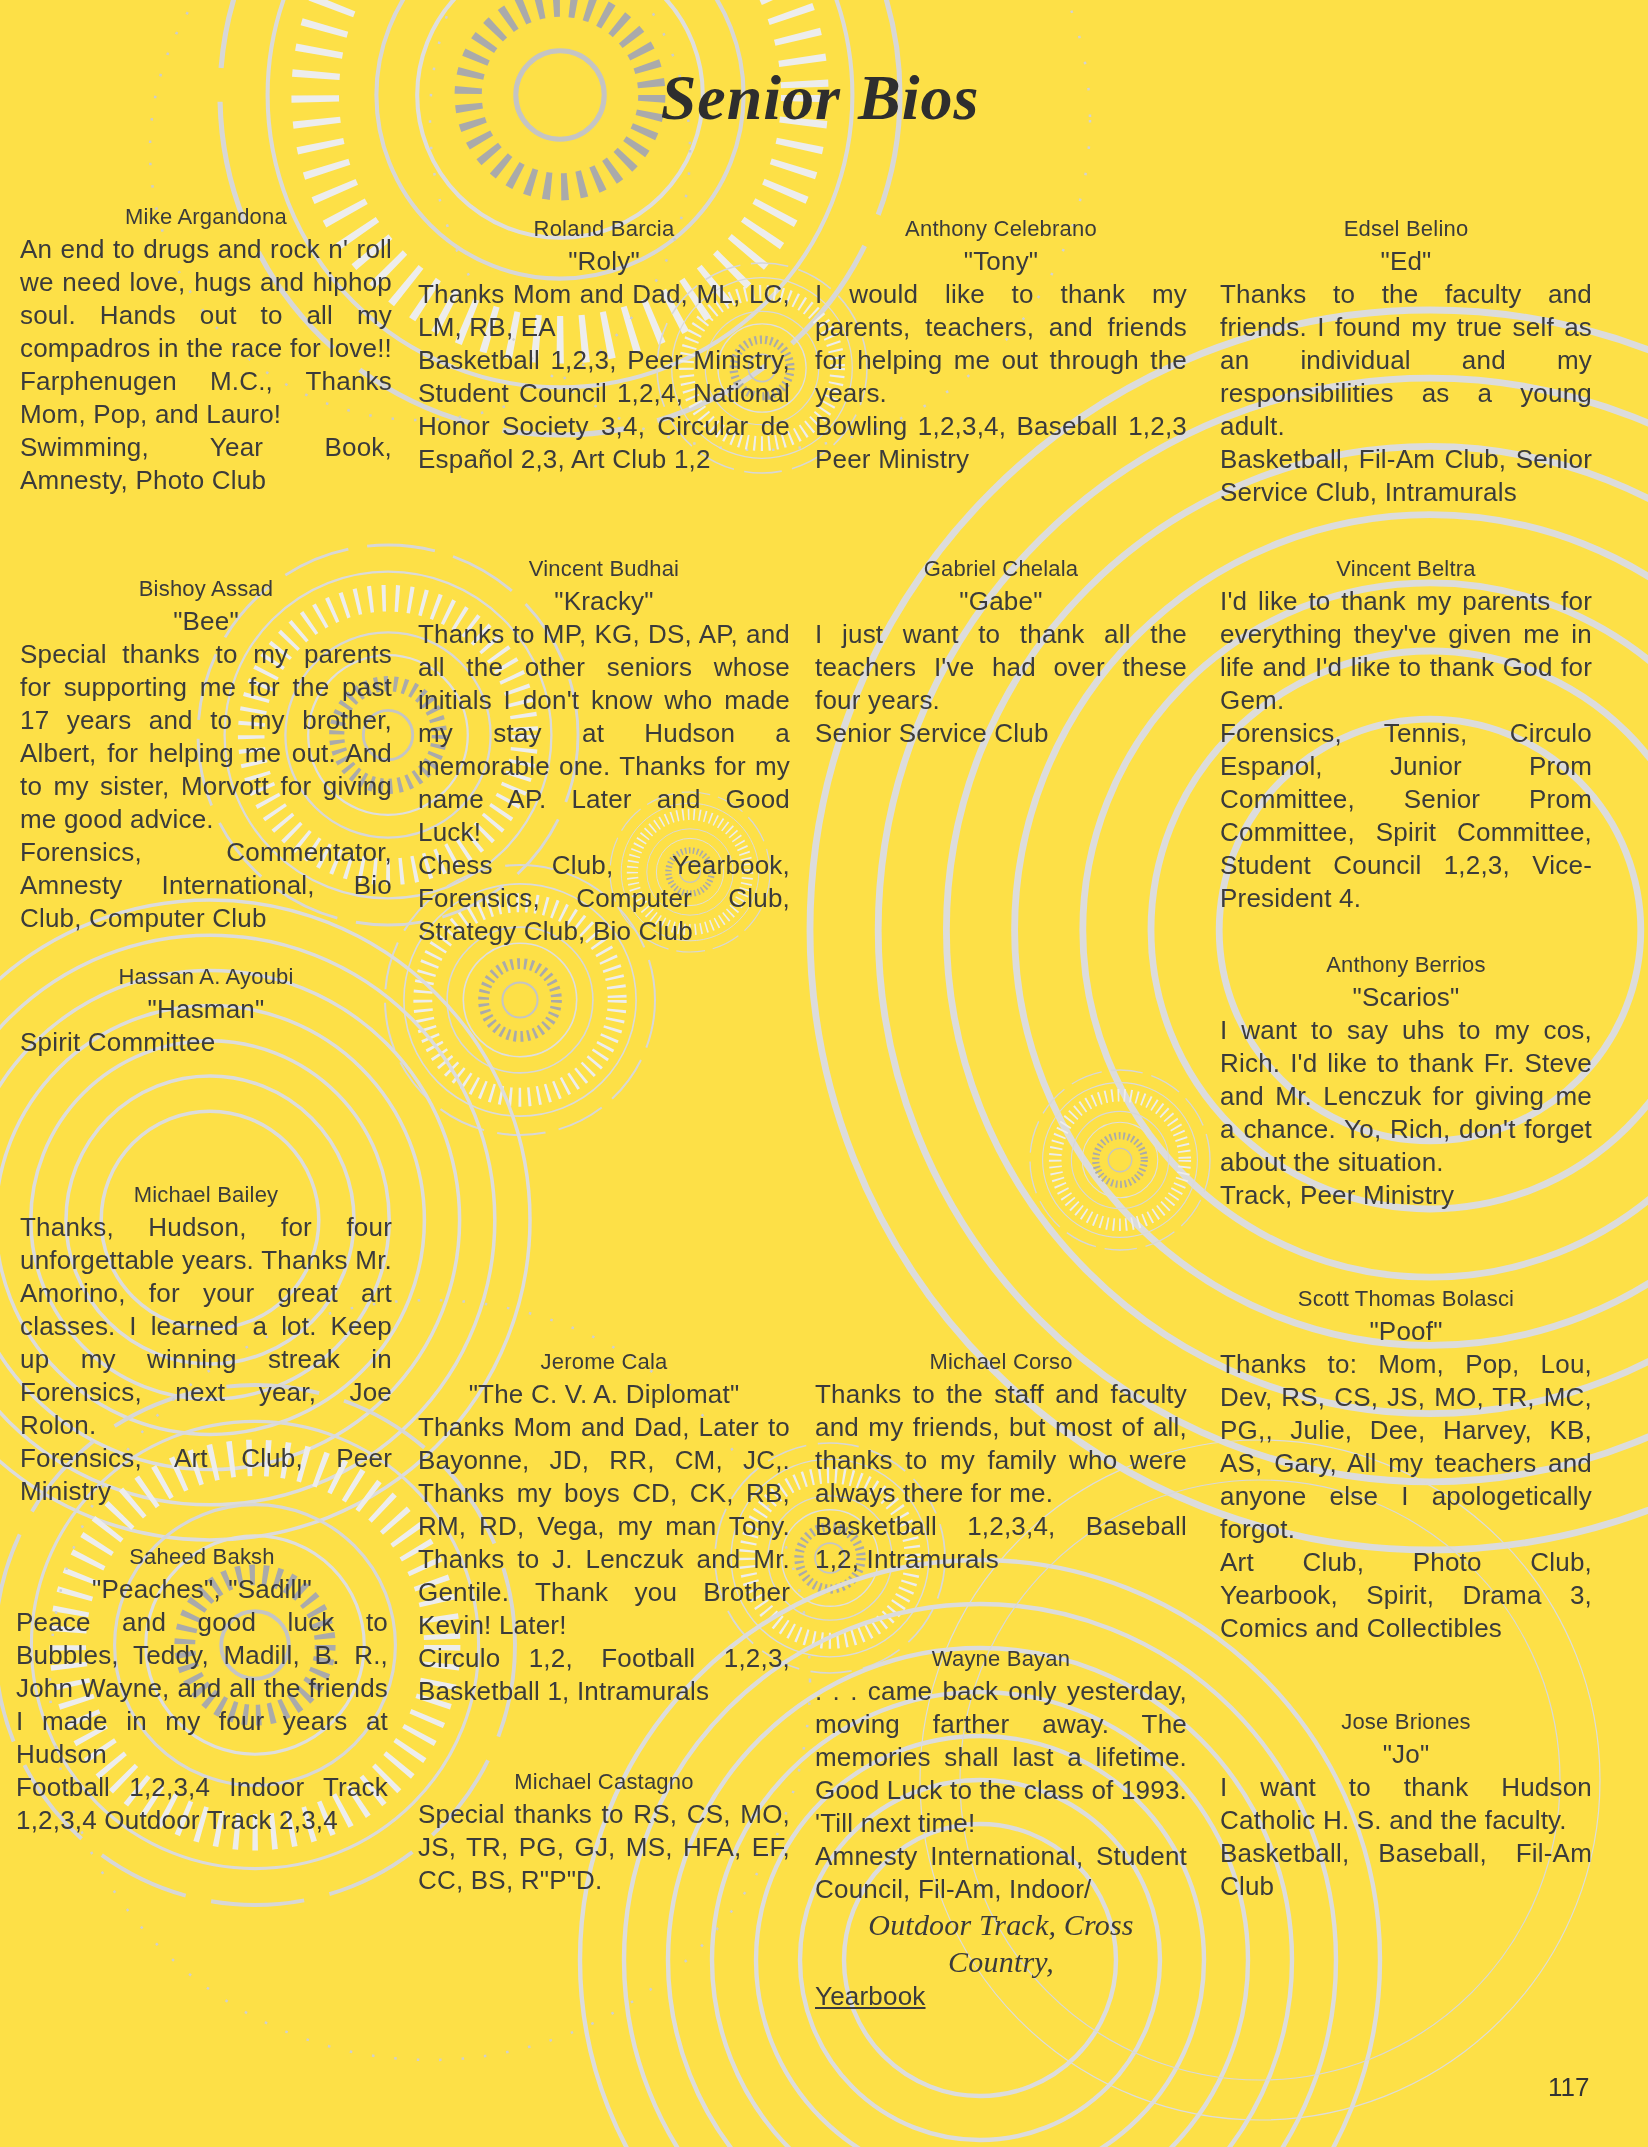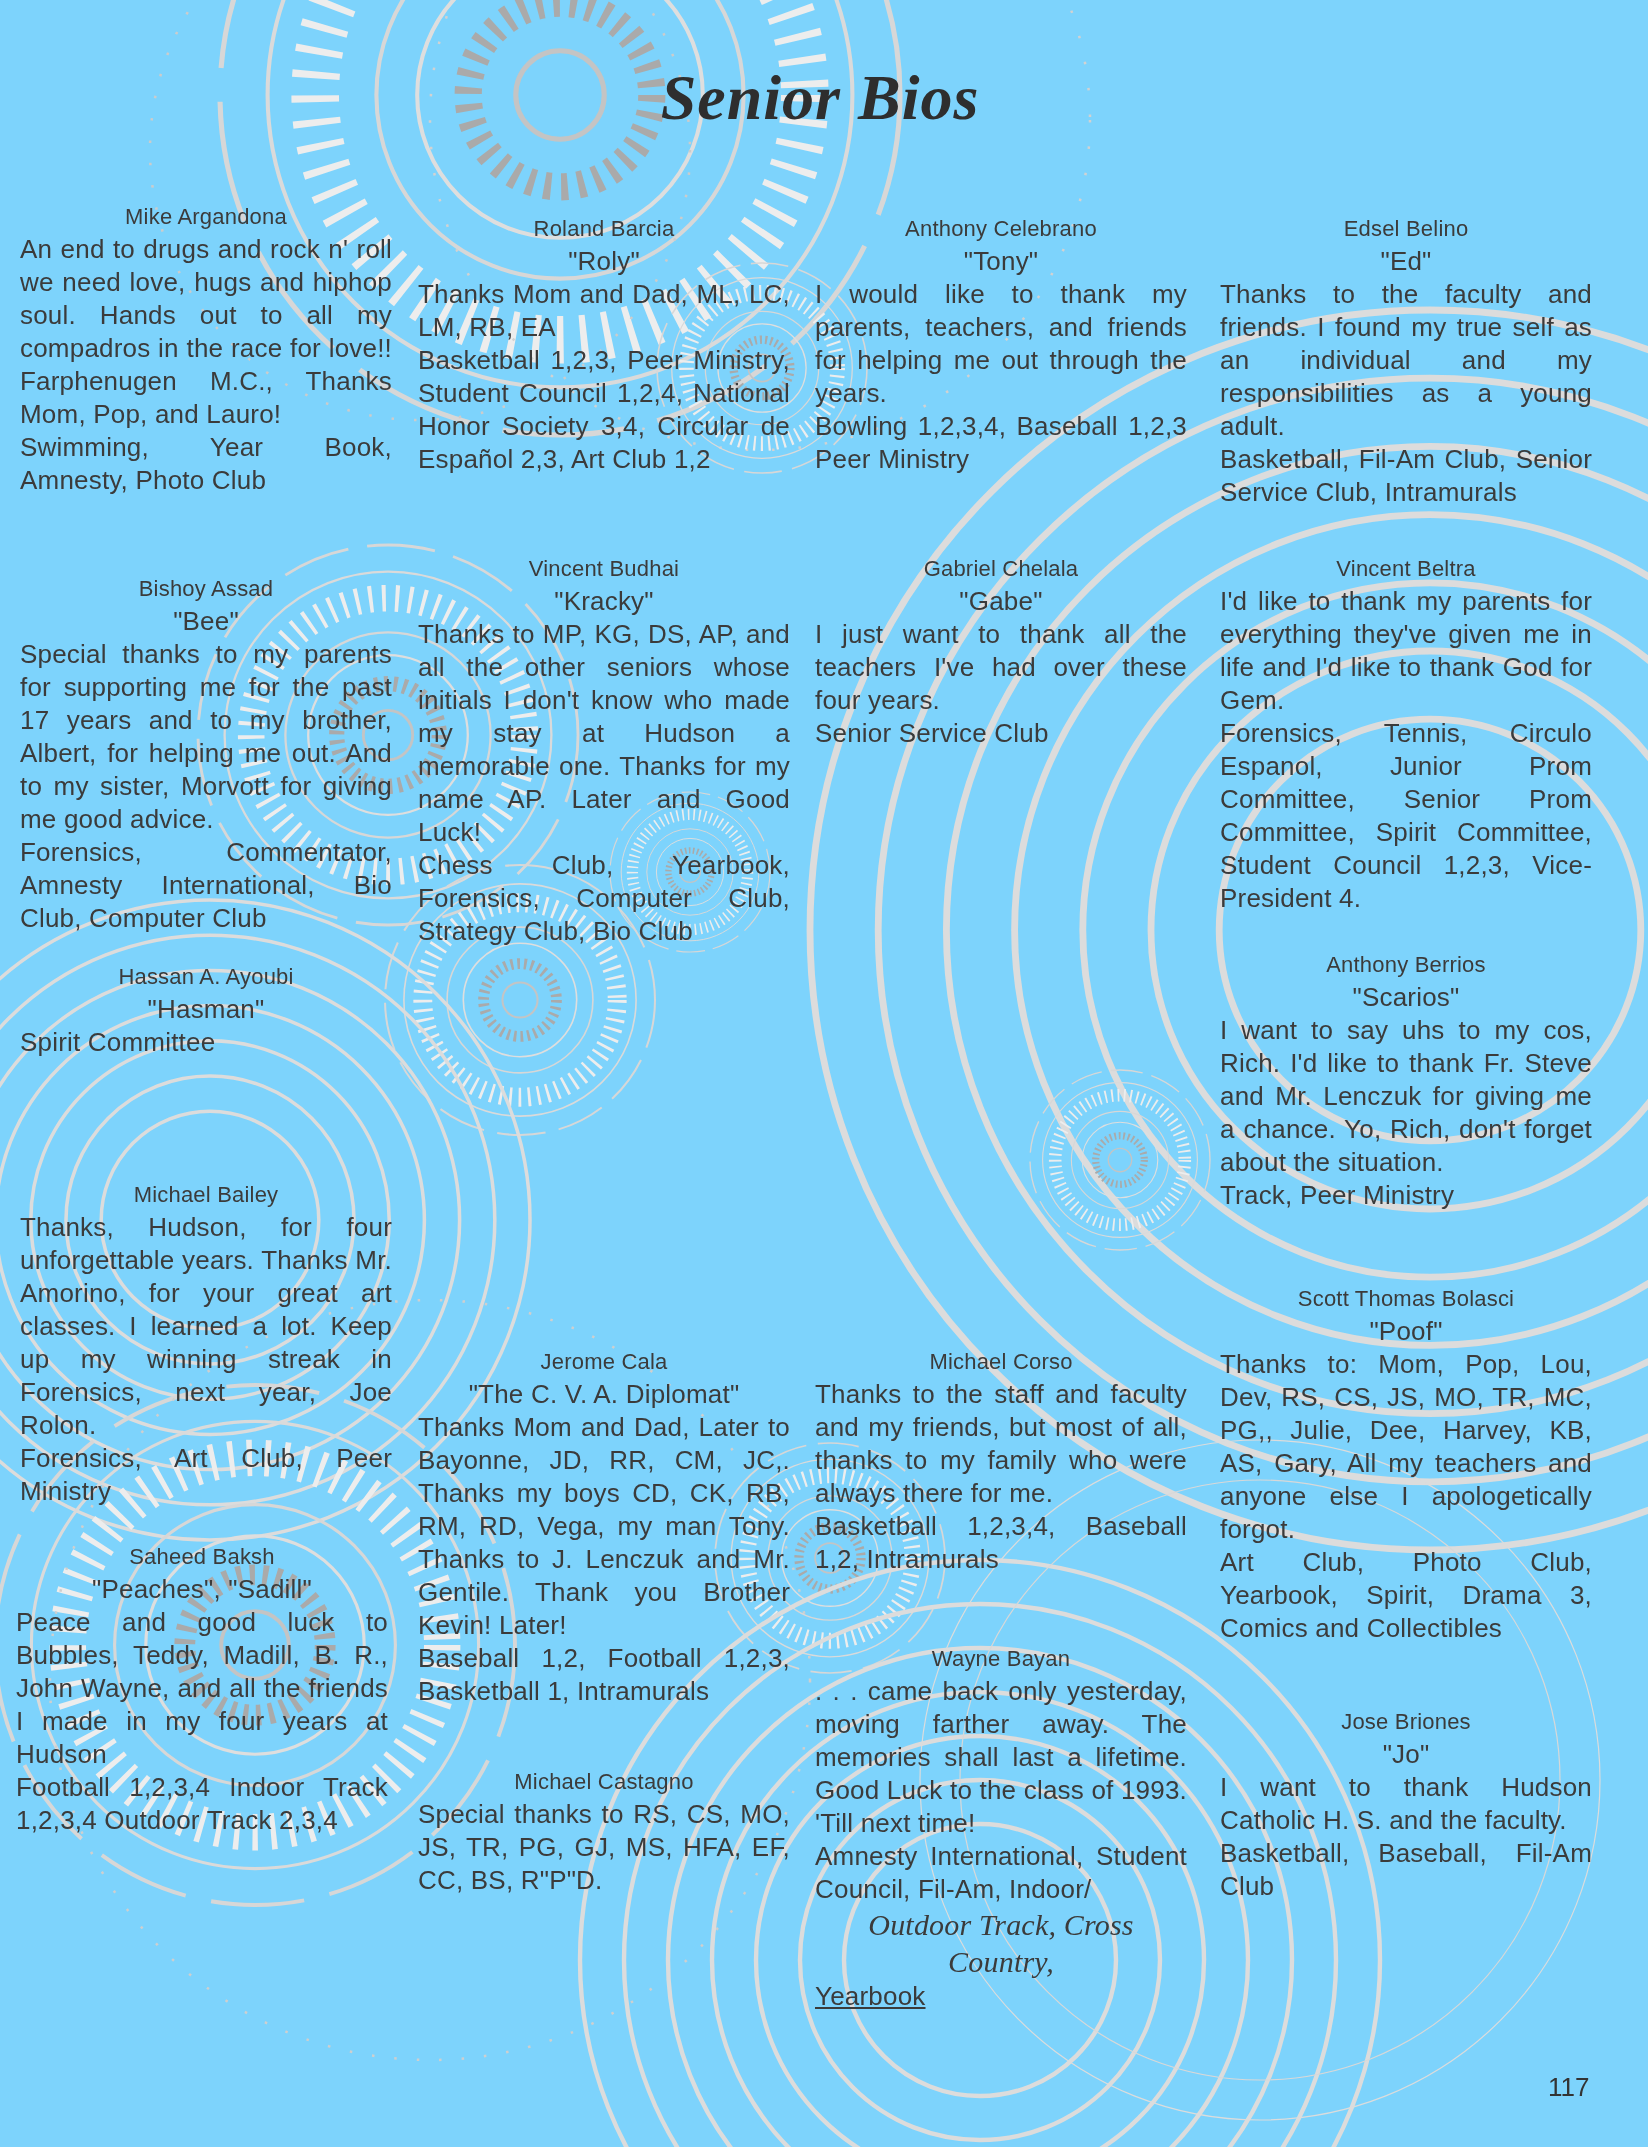--- a/index.html
+++ b/index.html
@@ -1,20 +1,20 @@
 <!DOCTYPE html>
 <html><head>
 <meta charset="utf-8">
 <style>
   html,body { margin:0; padding:0; background:#e8e8e8; }
   .page {
     position:relative;
     width:1648px; height:2147px;
     margin:0 auto;
-    background:#7dd3fc;
+    background:#fde047;
     overflow:hidden;
     font-family:"Liberation Sans", sans-serif;
     color:#3b3b3b;
   }
   .art {
     position:absolute; left:0; top:0;
     pointer-events:none;
   }
   .page-title {
     position:absolute;
@@ -158,21 +158,21 @@
     <h2 class="bio-name">Vincent Budhai</h2>
     <div class="bio-nick">"Kracky"</div>
     <p class="bio-body">Thanks to MP, KG, DS, AP, and all the other seniors whose initials I don't know who made my stay at Hudson a memorable one. Thanks for my name AP. Later and Good Luck!</p>
     <p class="bio-activities">Chess Club, Yearbook, Forensics, Computer Club, Strategy Club, Bio Club</p>
   </article>
 
   <article class="bio" style="left:418px; top:1345px;">
     <h2 class="bio-name">Jerome Cala</h2>
     <div class="bio-nick">"The C. V. A. Diplomat"</div>
     <p class="bio-body">Thanks Mom and Dad, Later to Bayonne, JD, RR, CM, JC,. Thanks my boys CD, CK, RB, RM, RD, Vega, my man Tony. Thanks to J. Lenczuk and Mr. Gentile. Thank you Brother Kevin! Later!</p>
-    <p class="bio-activities">Baseball 1,2, Football 1,2,3, Basketball 1, Intramurals</p>
+    <p class="bio-activities">Circulo 1,2, Football 1,2,3, Basketball 1, Intramurals</p>
   </article>
 
   <article class="bio" style="left:418px; top:1765px;">
     <h2 class="bio-name">Michael Castagno</h2>
 
     <p class="bio-body">Special thanks to RS, CS, MO, JS, TR, PG, GJ, MS, HFA, EF, CC, BS, R"P"D.</p>
 
   </article>
 
   <article class="bio" style="left:815px; top:212px;">

